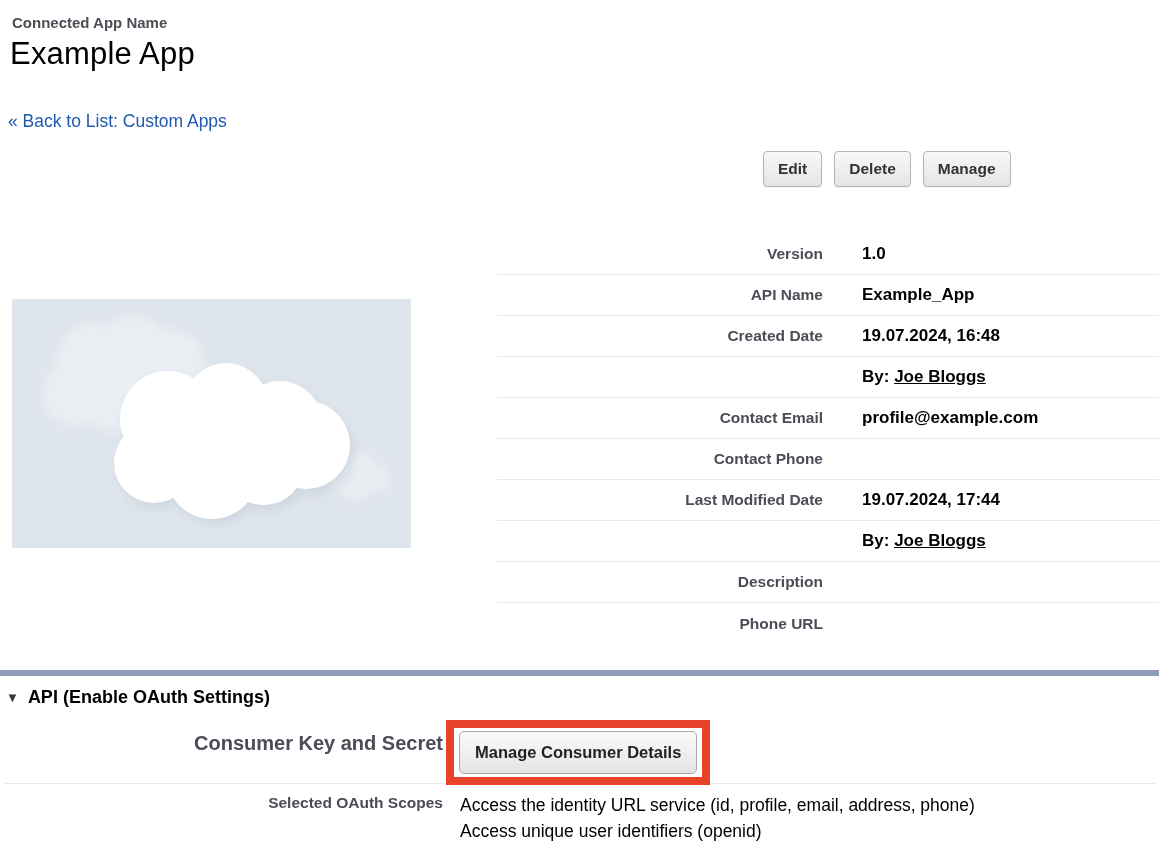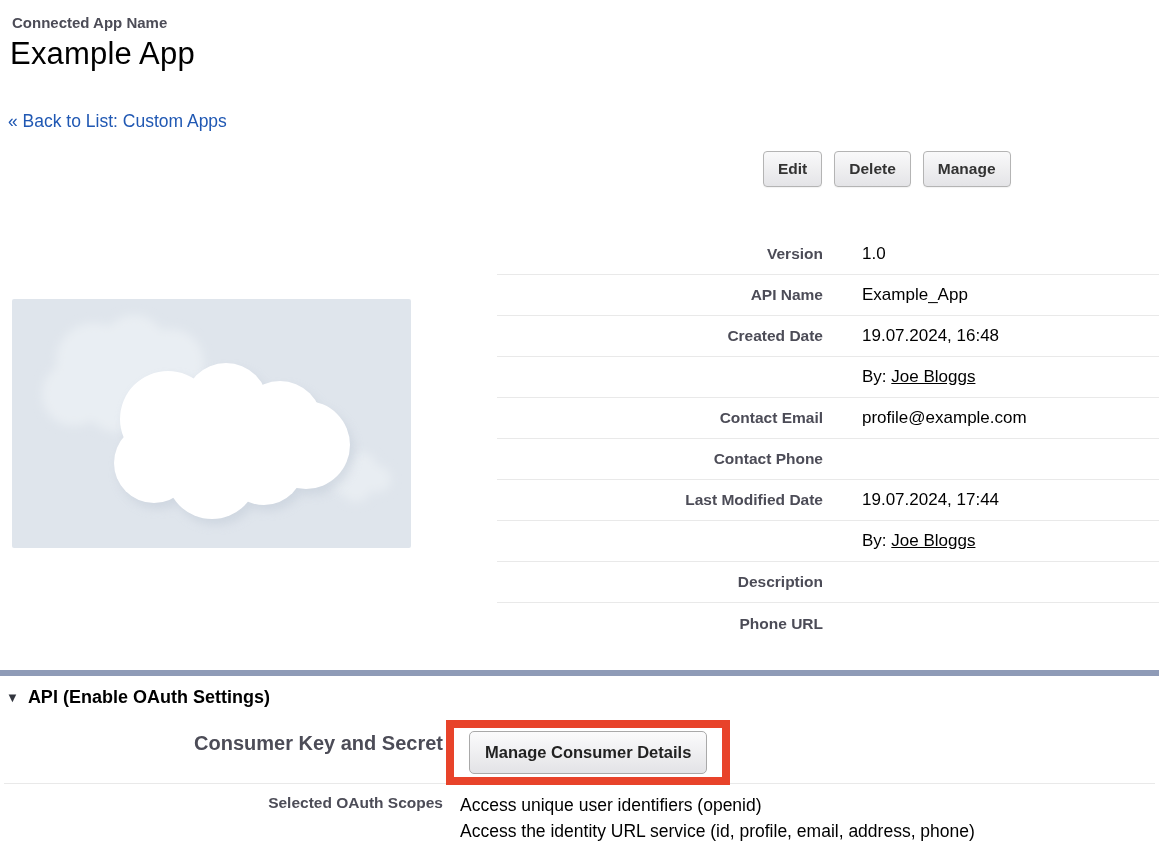--- a/index.html
+++ b/index.html
@@ -25,34 +25,34 @@
   }
 
   
   .app-image { left:12px; top:299px; width:399px; height:249px; border-radius:2px; overflow:hidden; }
 
   
   .details-table { left:497px; top:234px; width:662px; }
   .detail-row { display:flex; align-items:center; height:41px; border-bottom:1px solid #e9e9e9; }
   .detail-row:last-child { border-bottom:none; }
   .detail-label { width:326px; text-align:right; font-size:15.5px; font-weight:bold; color:#4c4c57; flex:none; }
-  .detail-value { margin-left:39px; font-size:17px; color:#000; white-space:nowrap; }
+  .detail-value { margin-left:39px; font-size:17px; color:#000; white-space:nowrap;font-weight:bold; }
   .person-link { color:#000; text-decoration:underline; cursor:pointer; }
 
   
   .section-bar { left:0; top:670px; width:1159px; height:6px; background:var(--section_bar,#8f9bb7); }
   .section-header { left:6px; top:687px; display:flex; align-items:center; gap:9px; }
   .collapse-arrow { font-size:13px; color:#33363f; cursor:pointer; line-height:1; }
   .section-title { font-size:18px; font-weight:bold; color:#000; }
 
   
   .consumer-label { left:0; top:732px; width:443px; text-align:right;
     font-size:20px; font-weight:bold; color:#4c4c57; }
   .highlight-box { left:446px; top:720px; border:8px solid var(--highlight_border,#e8432a);
-    background:#fff; padding:3px 15px; z-index:2; }
+    background:#fff; padding:3px 5px; z-index:2; }
   .manage-consumer-btn {
     font-family:"Liberation Sans", sans-serif;
     font-size:16.5px; font-weight:bold; color:#222;
     background:linear-gradient(#fbfbfc, #e3e3e6);
     border:1px solid #a9a9a9; border-radius:5px;
     padding:11px 15px; cursor:pointer;
   }
   .row-divider { left:4px; top:783px; width:1151px; height:1px; background:#e9e9e9; z-index:1; }
   .scopes-label { left:0; top:794px; width:443px; text-align:right;
     font-size:15.5px; font-weight:bold; color:#4c4c57; }
@@ -168,15 +168,15 @@
 </div>
 
 <div class="abs consumer-label">Consumer Key and Secret</div>
 <div class="abs highlight-box">
   <button class="manage-consumer-btn">Manage Consumer Details</button>
 </div>
 <div class="abs row-divider"></div>
 
 <div class="abs scopes-label">Selected OAuth Scopes</div>
 <div class="abs scopes-values">
+    <div>Access the identity URL service (id, profile, email, address, phone)</div>
     <div>Access unique user identifiers (openid)</div>
-    <div>Access the identity URL service (id, profile, email, address, phone)</div>
   </div>
 
 </body></html>

